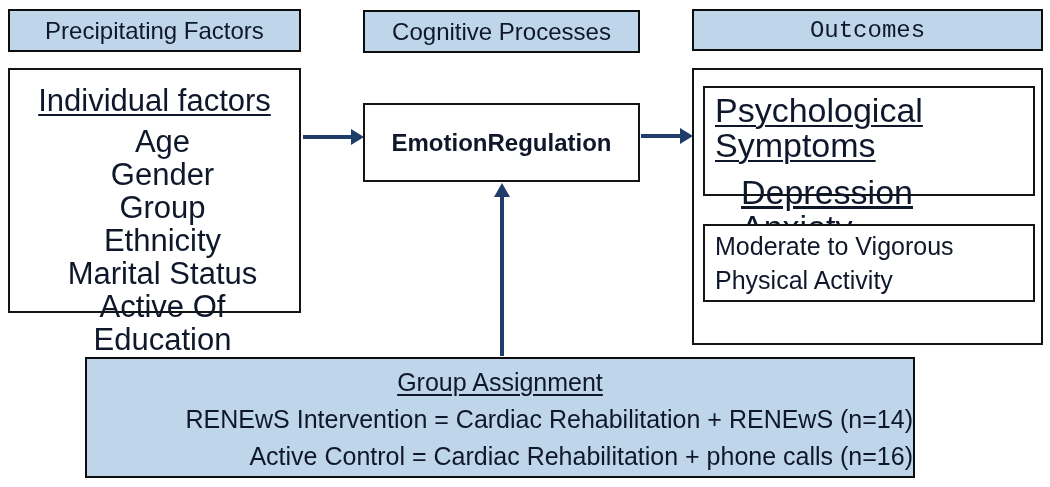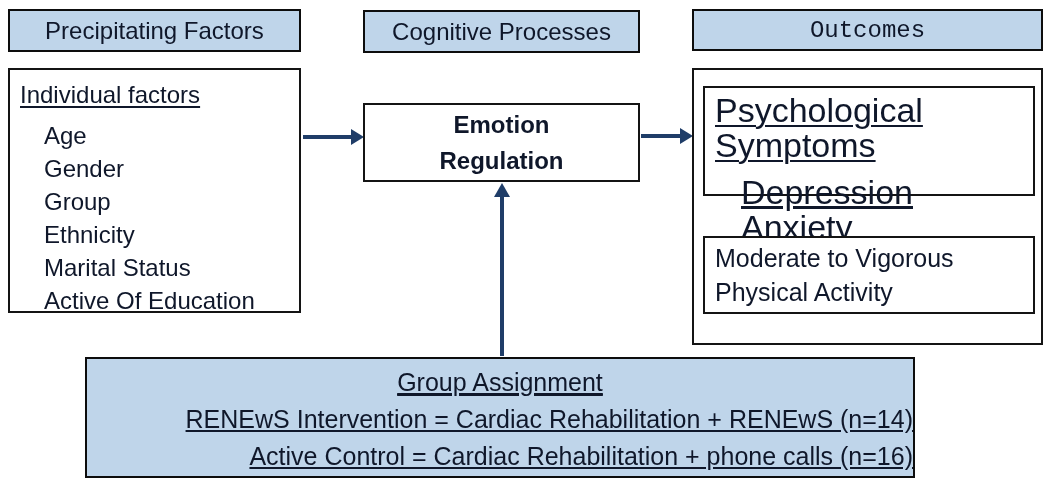--- a/index.html
+++ b/index.html
@@ -23,25 +23,25 @@
     position:absolute;
     background:#ffffff;
     border:2px solid #141414;
     box-sizing:border-box;
   }
   .u {
     text-decoration:underline;
     text-decoration-thickness:2px;
     text-underline-offset:3px;
   }
-  .factors-box { padding:8px 10px; font-size:24px; line-height:33px; }
+  .factors-box { padding:14px 10px; font-size:31px; line-height:33px;text-align:center; }
   .factors-box ul { margin:8px; padding:0; list-style:none; }
   .factors-box li { padding-left:16px; }
   .emotion-box {
-    display:flex; flex-direction:column;
+    display:flex; 
     align-items:center; justify-content:center;
     font-weight:bold; font-size:24px; line-height:36px;
     text-align:center;
   }
   .outer-box { background:#ffffff; }
   .psych-box { padding:5px 10px; font-size:34px; line-height:35px; }
   .psych-box ul { margin:12px; padding:0; list-style:none;text-decoration:underline; }
   .psych-box li { padding-left:14px; }
   .mvpa-box {
     padding:5px 10px; font-size:25px; line-height:34px;
@@ -118,23 +118,23 @@
   <div class="wbox outer-box" style="left:692px; top:68px; width:351px; height:277px;"></div>
 
   <div class="wbox psych-box" style="left:703px; top:86px; width:332px; height:110px;">
     <div class="u">Psychological Symptoms</div>
     <ul>
       <li>Depression</li>
       <li>Anxiety</li>
     </ul>
   </div>
 
-  <div class="wbox mvpa-box" style="left:703px; top:236px; width:332px; height:78px;">
+  <div class="wbox mvpa-box" style="left:703px; top:224px; width:332px; height:78px;">
     <div>Moderate to Vigorous Physical Activity</div>
   </div>
 
-  <div class="group-box" style="left:85px; top:357px; width:830px; height:121px;text-decoration:underline;">
+  <div class="group-box" style="left:85px; top:357px; width:830px; height:121px;">
     <div class="group-title u">Group Assignment</div>
     <div class="group-line">RENEwS Intervention = Cardiac Rehabilitation + RENEwS (n=14)</div>
     <div class="group-line">Active Control = Cardiac Rehabilitation + phone calls (n=16)</div>
   </div>
 
 </div>
 
 </body></html>

